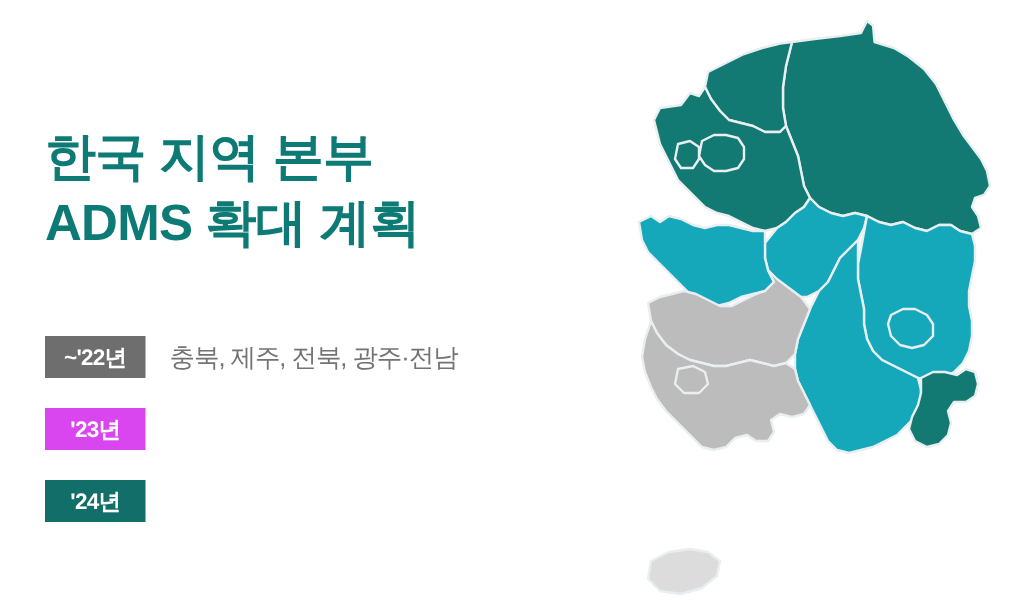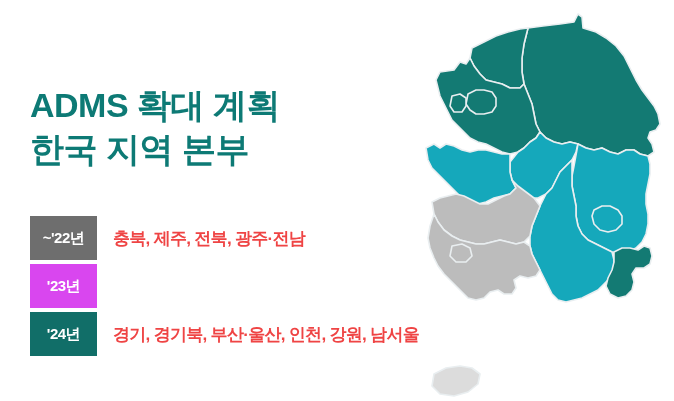--- a/index.html
+++ b/index.html
@@ -45,36 +45,36 @@
   .legend-row {
     display: flex;
     align-items: center;
     height: 28px;
     margin-bottom: 20px;
   }
   .legend-row:last-child { margin-bottom: 0; }
 
   .legend-badge {
     width: 67px;
-    height: 44px;
+    height: 28px;
     display: flex;
     align-items: center;
     justify-content: center;
     color: #ffffff;
     font-size: 15px;
     font-weight: bold;
     letter-spacing: -0.5px;
     box-sizing: border-box;
     flex: 0 0 auto;
   }
   .legend-label {
     margin-left: 16px;
     font-size: 17px;
-    font-weight: bold;
-    color: #ef4444;
+    font-weight: normal;
+    color: #737373;
     letter-spacing: -0.7px;
     white-space: nowrap;
   }
 
   
   #map-wrap {
     position: absolute;
     left: 410px;
     top: 2px;
     width: 264px;
@@ -83,38 +83,37 @@
   }
   #map-svg { display: block; width: 100%; height: 100%; }
   .region { stroke: #e9eef0; stroke-width: 1.6; stroke-linejoin: round; }
 </style>
 </head>
 <body>
 
 <div id="page">
 
   <div id="title-block">
+    <div class="title-line">한국 지역 본부</div>
     <div class="title-line">ADMS 확대 계획</div>
-    <div class="title-line">한국 지역 본부</div>
   </div>
 
   <div id="legend">
 
     <div class="legend-row">
       <div class="legend-badge" style="background-color: rgb(110, 110, 110);">~'22년</div>
       <div class="legend-label">충북, 제주, 전북, 광주·전남</div>
     </div>
 
     <div class="legend-row">
       <div class="legend-badge" style="background-color: #d946ef;">'23년</div>
     </div>
 
     <div class="legend-row">
       <div class="legend-badge" style="background-color: rgb(17, 110, 104);">'24년</div>
-      <div class="legend-label">경기, 경기북, 부산·울산, 인천, 강원, 남서울</div>
     </div>
 
   </div>
 
   <div id="map-wrap">
     <svg id="map-svg" viewBox="0 0 264 399" xmlns="http://www.w3.org/2000/svg">
 
       <path class="region" d="M118,26 L133,24 L150,22 L164,20 L168,12 L172,15 L173,26 L186,30
                L196,36 L206,44 L214,54 L220,66 L226,78 L232,88 L238,96 L244,104
                L248,112 L250,122 L246,128 L240,130 L238,136 L242,142 L244,150

